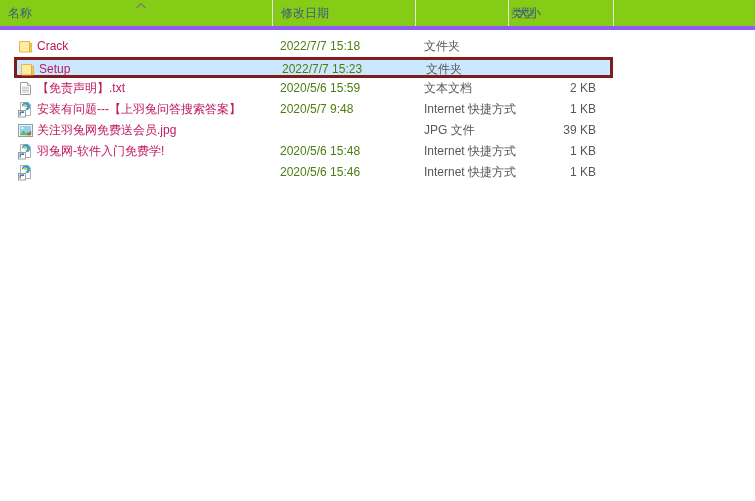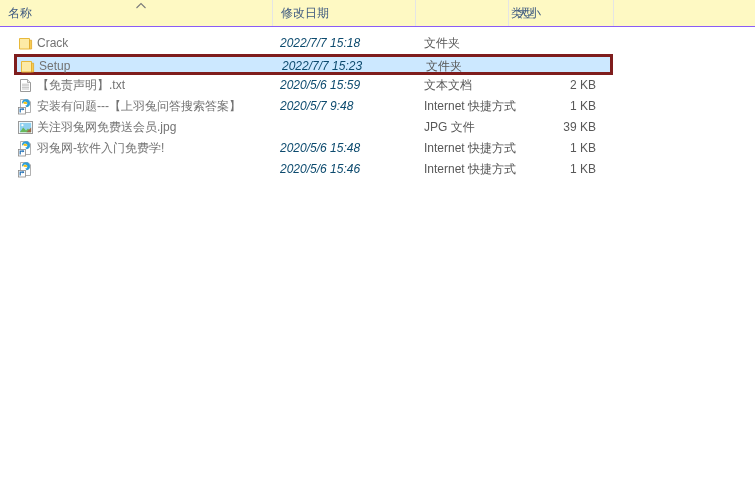--- a/index.html
+++ b/index.html
@@ -22,22 +22,22 @@
     position: relative;
     width: 755px;
     height: 501px;
     background: #ffffff;
   }
 
   
   .col-header {
     position: relative;
     height: 26px;
-    background: #fef9c3;
-    border-bottom: 1px solid #8b5cf6;
+    background: #84cc16;
+    border-bottom: 4px solid #8b5cf6;
   }
   .col-head {
     position: absolute;
     top: 0;
     height: 26px;
     line-height: 26px;
     box-sizing: border-box;
     color: #3f5a80;
     font-size: 12px;
     padding-left: 8px;
@@ -89,28 +89,27 @@
     line-height: 19px;
     box-sizing: border-box;
     white-space: nowrap;
     overflow: hidden;
     font-size: 12px;
   }
   .cell-name {
     left: 0px;
     width: 256px;
     padding-left: 22px;
-    color: #737373;
+    color: #be185d;
   }
   .cell-date {
     left: 256px;
     width: 145px;
     padding-left: 9px;
-    color: #0c4a6e;
-    font-style: italic;
+    color: #4d7c0f;
   }
   .cell-type {
     left: 401px;
     width: 120px;
     padding-left: 8px;
     color: #585858;
   }
   .cell-size {
     left: 521px;
     width: 70px;

